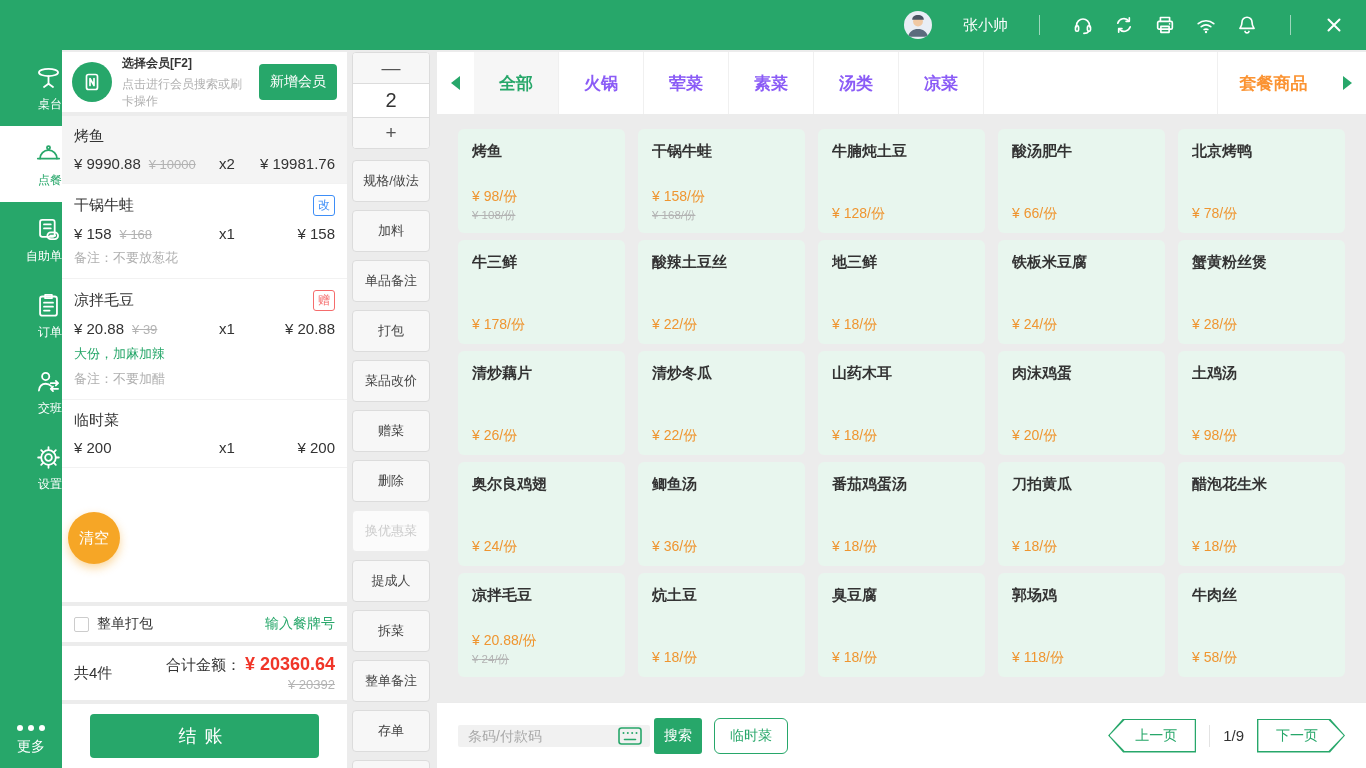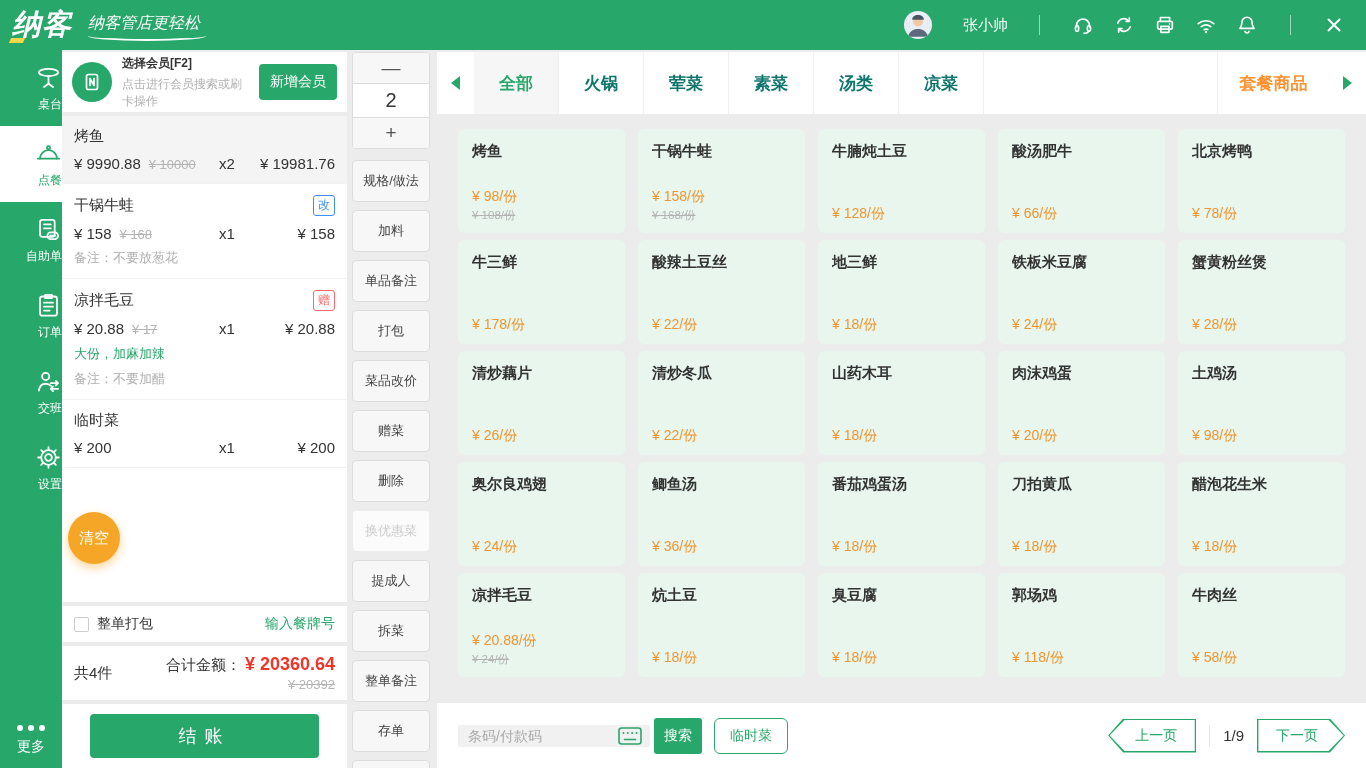--- a/index.html
+++ b/index.html
@@ -88,21 +88,21 @@
   .qty-value { height:33px; display:flex; align-items:center; justify-content:center; font-size:20px; color:#333; background:#fff; }
   .action-btn { width:100%; height:42px; margin-bottom:8px; background:#f7f7f7; border:1px solid #dcdcdc; border-radius:4px; font-size:13px; color:#444; cursor:pointer; display:flex; align-items:center; justify-content:center; padding:0 1px; }
   .action-btn.disabled { color:#ccc; border-color:#ececec; background:#fbfbfb; cursor:default; }
 
   
   .right-area { flex:1; display:flex; flex-direction:column; margin-top:2px; min-width:0; }
   .tabs-bar { height:62px; flex:0 0 62px; background:#fff; display:flex; align-items:stretch; }
   .tab-arrow { width:37px; display:flex; align-items:center; justify-content:center; cursor:pointer; }
   .tri-left { width:0; height:0; border-top:7px solid transparent; border-bottom:7px solid transparent; border-right:9px solid #27a76a; }
   .tri-right { width:0; height:0; border-top:7px solid transparent; border-bottom:7px solid transparent; border-left:9px solid #27a76a; }
-  .tab { width:85px; display:flex; align-items:center; justify-content:center; font-size:17px; font-weight:bold; color:#0f766e; border-right:1px solid #f0f0f0; cursor:pointer; }
+  .tab { width:85px; display:flex; align-items:center; justify-content:center; font-size:17px; font-weight:bold; color:#8b5cf6; border-right:1px solid #f0f0f0; cursor:pointer; }
   .tab.active { background:#f6f6f6; color:#27a76a; }
   .tab-spacer { flex:1; }
   .tab-special { width:112px; display:flex; align-items:center; justify-content:center; font-size:17px; font-weight:bold; color:#fb9332; border-left:1px solid #f0f0f0; cursor:pointer; }
 
   .menu-area { flex:1; padding:15px 21px 6px; display:grid; grid-template-columns:repeat(5,1fr); grid-auto-rows:104px; gap:7px 13px; align-content:start; min-height:0; }
   .menu-card { background:#e8f6ee; border-radius:6px; padding:13px 14px 10px; display:flex; flex-direction:column; cursor:pointer; }
   .mc-name { font-size:15px; font-weight:bold; color:#333; white-space:nowrap; overflow:hidden; }
   .mc-prices { margin-top:auto; }
   .mc-price { color:#ef9530; font-size:14px; }
   .mc-original { font-size:11.5px; margin-top:2px; }
@@ -127,24 +127,20 @@
   .page-btn.next .pb-label { padding-right:8px; }
   .pager-divider { width:1px; height:22px; background:#e3e3e3; }
   .page-indicator { font-size:15px; color:#333; }
 </style>
 </head>
 <body>
 
 <div class="app">
 
   <div class="topbar">
-    <div class="logo-area">
-      <span class="logo-text">纳客</span>
-      <span class="tagline">纳客管店更轻松</span>
-    </div>
     <div class="topbar-right">
       <span class="avatar">
         <svg viewBox="0 0 24 24">
             <circle cx="12" cy="9" r="4.2" fill="#f0c9a4" stroke="none"></circle>
             <path d="M12 3.5c-3 0-5 1.7-5 4h10c0-2.3-2-4-5-4z" fill="#4a5563" stroke="none"></path>
             <path d="M3.5 22c1-4.5 4.3-6.6 8.5-6.6s7.5 2.1 8.5 6.6z" fill="#5b6b7d" stroke="none"></path>
           </svg>
       </span>
       <span class="user-name">张小帅</span>
       <span class="tb-divider"></span>
@@ -316,21 +312,21 @@
               </div>
 
               <div class="oi-note">备注：不要放葱花</div>
             </div><div class="order-item">
               <div class="oi-head">
                 <span class="oi-name">凉拌毛豆</span>
                 <span class="oi-badge red">赠</span>
               </div>
               <div class="oi-row">
                 <span class="oi-price">¥ 20.88</span>
-                <span class="oi-original strike">¥ 17</span>
+                <span class="oi-original strike">¥ 39</span>
                 <span class="oi-flex"></span>
                 <span class="oi-qty">x1</span>
                 <span class="oi-total">¥ 20.88</span>
               </div>
               <div class="oi-spec">大份，加麻加辣</div>
               <div class="oi-note">备注：不要加醋</div>
             </div><div class="order-item">
               <div class="oi-head">
                 <span class="oi-name">临时菜</span>
 

